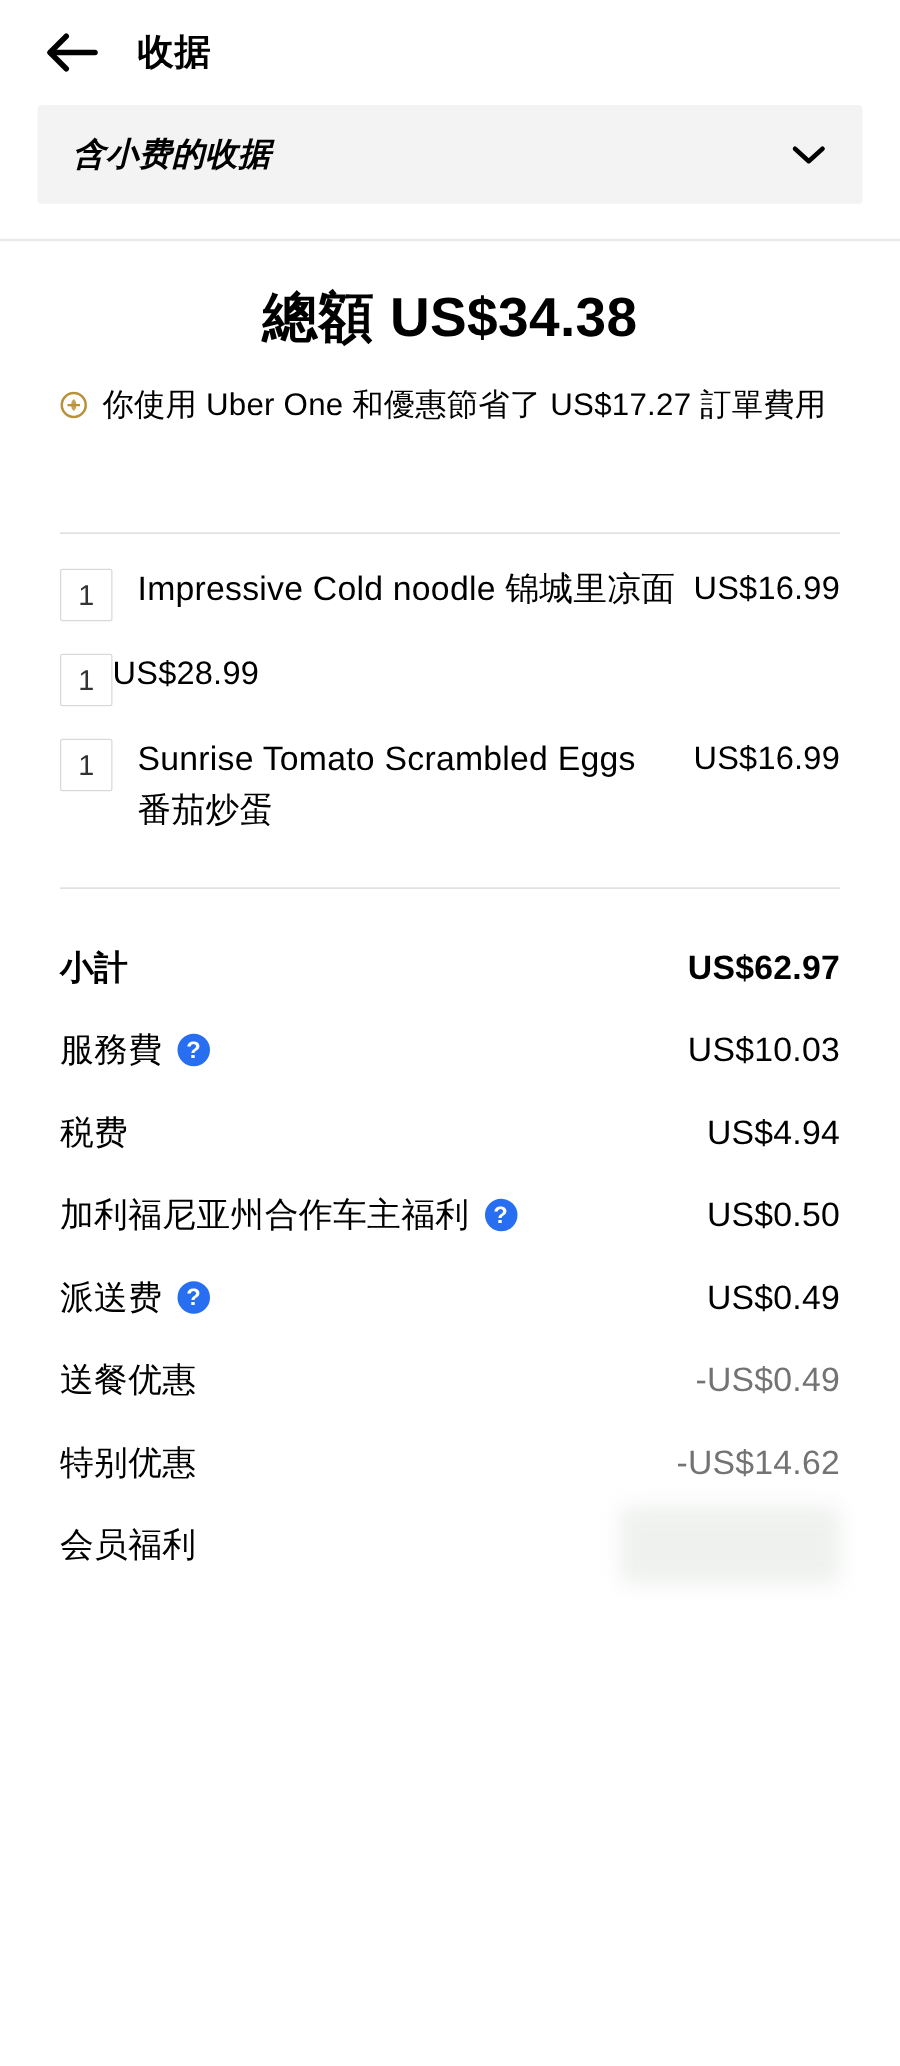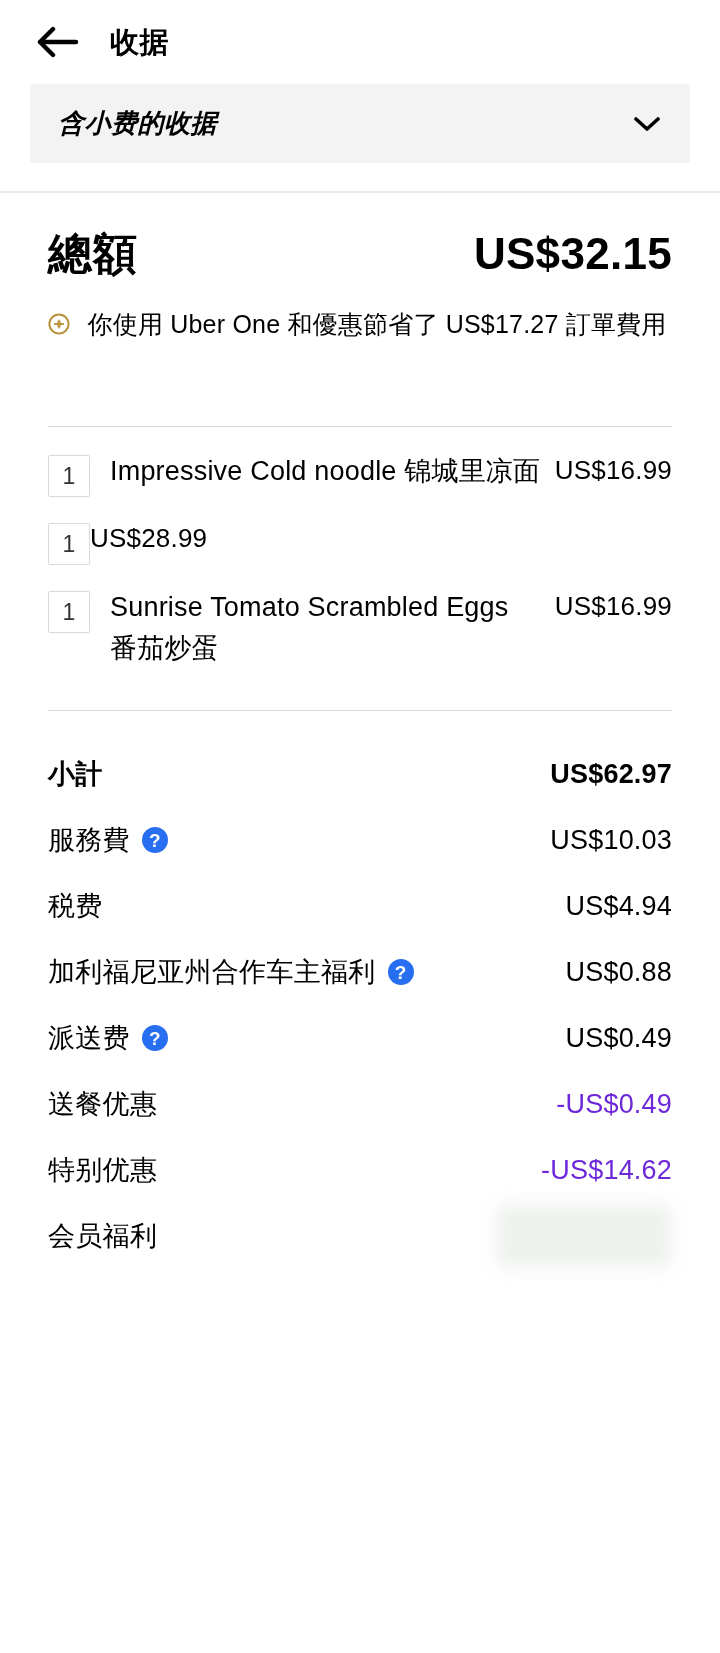--- a/index.html
+++ b/index.html
@@ -77,21 +77,21 @@
 
   
   .content {
     padding: 0 48px;
     box-sizing: border-box;
   }
 
   .total-row {
     display: flex;
     align-items: baseline;
-    justify-content: space-between;
+    justify-content: center;
     padding-top: 32px;
     gap: 12px;
   }
   .total-label {
     font-size: 44px;
     font-weight: bold;
     letter-spacing: 1px;
   }
   .total-amount {
     font-size: 44px;
@@ -108,21 +108,21 @@
     letter-spacing: .2px;
   }
   .savings-badge {
     flex: 0 0 auto;
     width: 22px;
     height: 22px;
     margin-top: 7px;
     margin-right: 12px;
   }
   .savings-badge svg { display: block; }
-  .savings-text { flex: 1 1 auto; text-align: center; }
+  .savings-text { flex: 1 1 auto; }
 
   .divider {
     height: 1px;
     background: #d8d8d8;
     margin: 0;
   }
   .divider.top { margin-top: 84px; }
   .divider.bottom { margin-top: 42px; }
 
   
@@ -191,21 +191,21 @@
     font-weight: bold;
     margin-left: 12px;
     cursor: pointer;
     line-height: 1;
   }
   .fee-value {
     font-size: 27px;
     letter-spacing: .2px;
     white-space: nowrap;
   }
-  .fee-value.is-green { color: #6d28d9; }
+  .fee-value.is-green { color: #737373; }
   .fee-value.is-blurred {
     position: relative;
     width: 176px;
     height: 62px;
     background: #eef1ee;
     filter: blur(9px);
     border-radius: 4px;
   }
 </style>
 </head>
@@ -233,21 +233,21 @@
     </span>
   </div>
 </div>
 
 <div class="header-sep"></div>
 
 <div class="content">
 
   <div class="total-row">
     <span class="total-label">總額</span>
-    <span class="total-amount">US$32.15</span>
+    <span class="total-amount">US$34.38</span>
   </div>
 
   <div class="savings">
     <span class="savings-badge">
       <svg width="22" height="22" viewBox="0 0 22 22" aria-hidden="true">
         <circle cx="11" cy="11" r="9.6" fill="none" stroke="#b8923a" stroke-width="2"></circle>
         <path d="M6 11 H16" stroke="#b8923a" stroke-width="1.8"></path>
         <path d="M11 6.2 C8.2 8.2 8.2 13.8 11 15.8 C13.8 13.8 13.8 8.2 11 6.2 Z" fill="#b8923a" opacity=".85"></path>
       </svg>
     </span>
@@ -297,21 +297,21 @@
     <div class="fee-row">
       <span class="fee-label">税费</span>
       <span class="fee-value">US$4.94</span>
     </div>
 
     <div class="fee-row">
       <span class="fee-label">
         <span>加利福尼亚州合作车主福利</span>
         <span class="help-icon">?</span>
       </span>
-      <span class="fee-value">US$0.88</span>
+      <span class="fee-value">US$0.50</span>
     </div>
 
     <div class="fee-row">
       <span class="fee-label">
         <span>派送费</span>
         <span class="help-icon">?</span>
       </span>
       <span class="fee-value">US$0.49</span>
     </div>
 

